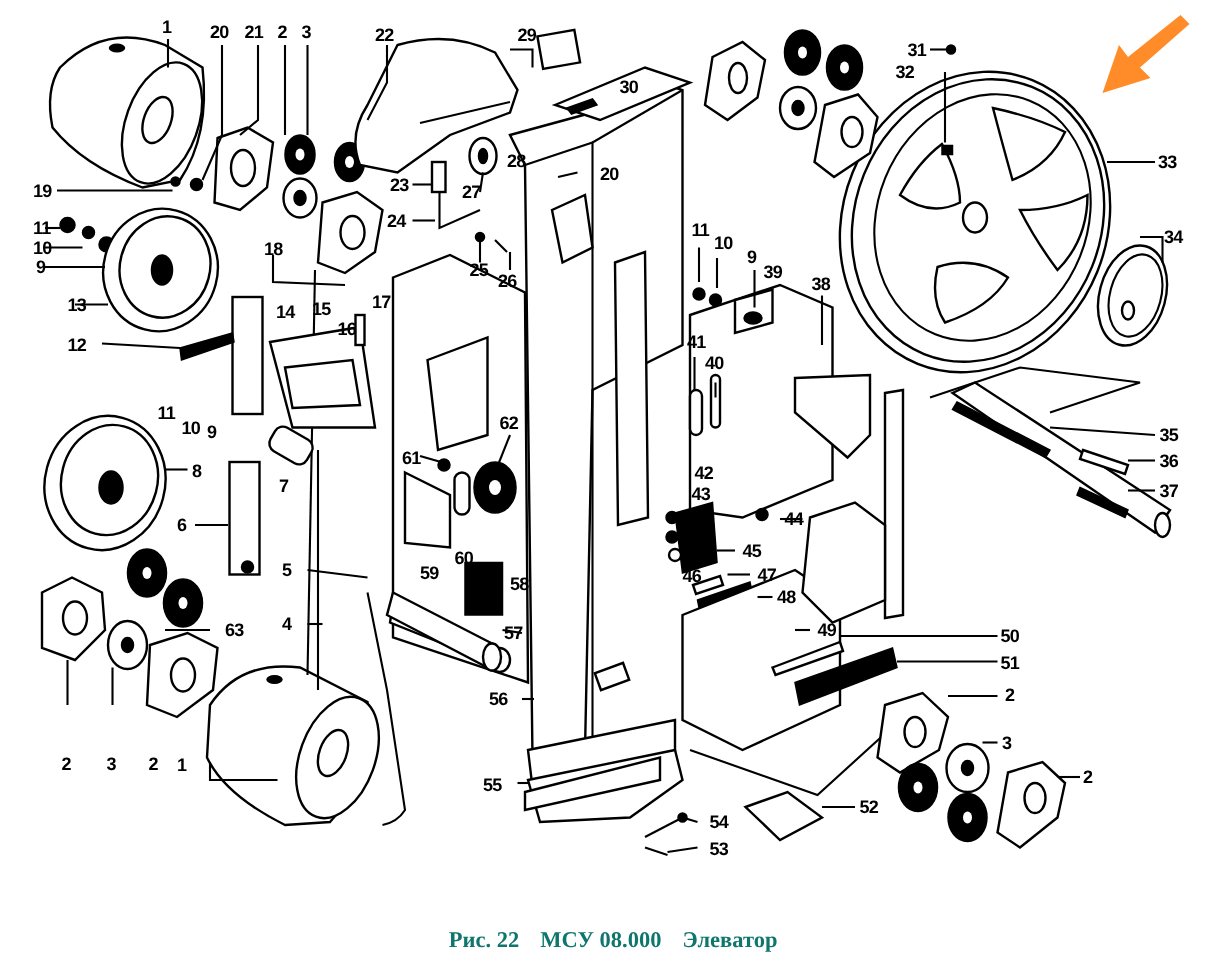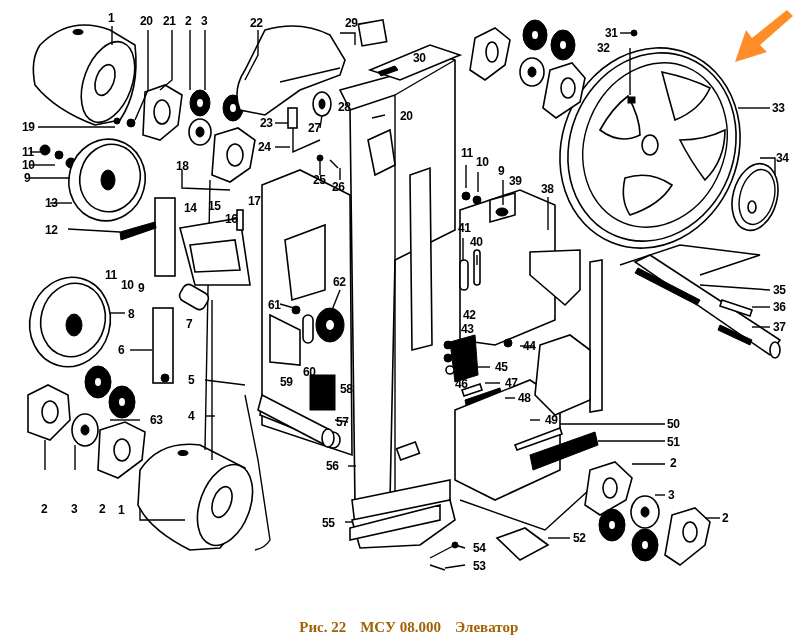--- a/index.html
+++ b/index.html
@@ -1,19 +1,19 @@
 <!DOCTYPE html>
 <html><head>
 <meta charset="utf-8">
 <style>
   html, body { margin:0; padding:0; background:#ffffff; }
   body { width:810px; height:635px; position:relative; overflow:hidden; font-family:"Liberation Sans", sans-serif; }
   #diagram { position:absolute; left:0; top:0; width:810px; height:600px; }
   .lbl { font-family:"Liberation Sans", sans-serif; font-size:12px; font-weight:bold; fill:#000; letter-spacing:-0.5px; }
-  .caption { position:absolute; left:0; top:602px; width:810px; text-align:center; font-family:"Liberation Serif", serif; font-weight:bold; font-size:15px; color:#a16207; white-space:pre; }
+  .caption { position:absolute; left:0; top:602px; width:810px; text-align:center; font-family:"Liberation Serif", serif; font-weight:bold; font-size:15px; color:#0f766e; white-space:pre; }
   .caption span { margin:0 7px; }
   .ln { stroke:#000; stroke-width:1.4; fill:none; }
   .fw { stroke:#000; stroke-width:1.6; fill:#fff; }
   .fk { stroke:#000; stroke-width:1; fill:#000; }
 </style>
 </head>
 <body>
 
 <svg id="diagram" viewBox="0 0 810 600" xmlns="http://www.w3.org/2000/svg">
 

